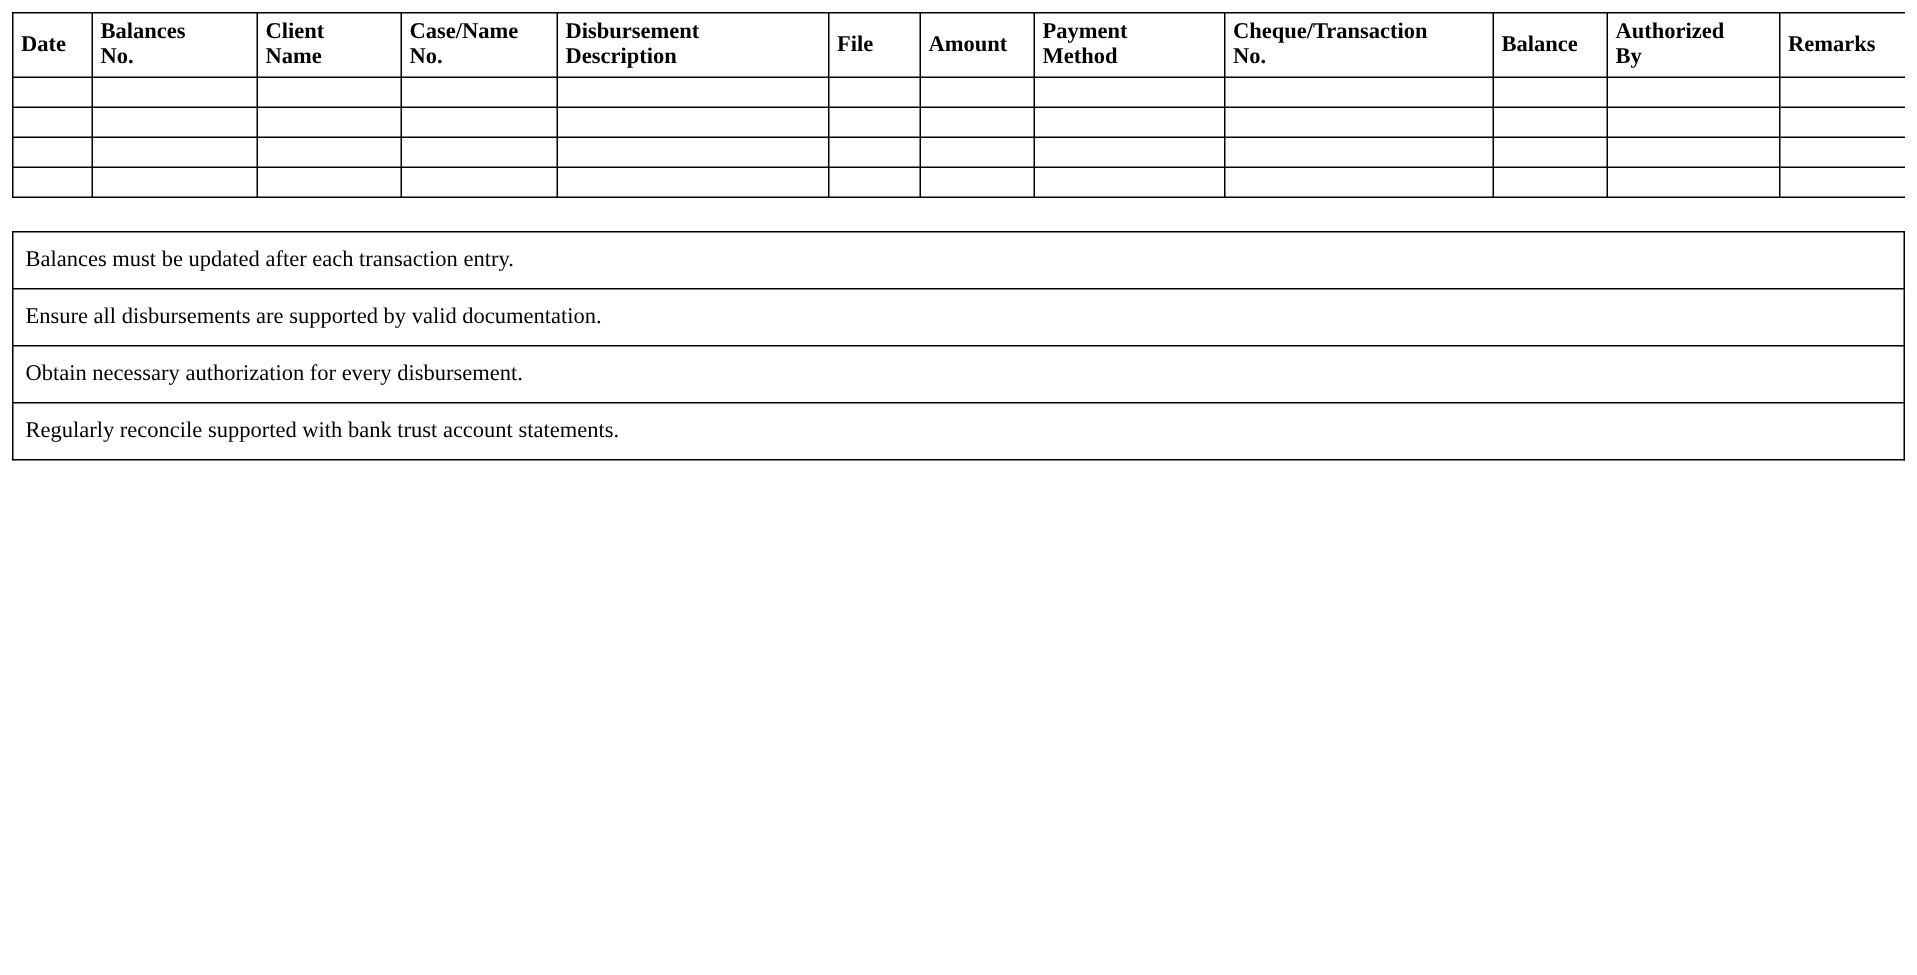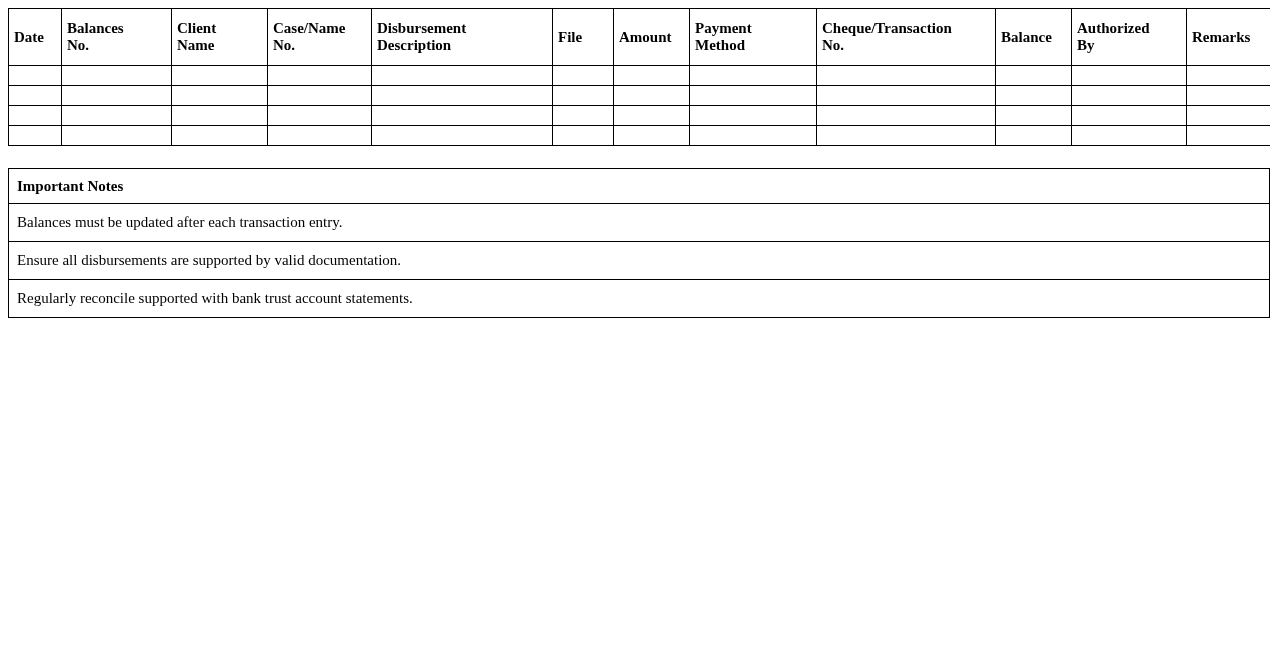--- a/index.html
+++ b/index.html
@@ -19,21 +19,21 @@
     table-layout: fixed;
     width: 1262px;
     background: #ffffff;
   }
   th, td {
     border: 1px solid #000000;
     overflow: hidden;
   }
 
   
-  .register thead tr { height: 57px; }
+  .register thead tr { height: 43px; }
   .register th {
     font-weight: bold;
     font-size: 15px;
     line-height: 17px;
     text-align: left;
     vertical-align: middle;
     padding: 2px 4px 2px 5px;
     white-space: pre-line;
   }
   .register tbody tr { height: 20px; }
@@ -147,26 +147,26 @@
         <td></td>
         <td></td>
         <td></td>
         <td></td>
       </tr>
     </tbody>
 </table>
 
 <table class="notes">
   <tbody>
-    <tr class="notes-title-row">
-      <td>Important Notes</td>
-    </tr>
     <tr class="note-row">
       <td>Balances must be updated after each transaction entry.</td>
     </tr>
     <tr class="note-row">
       <td>Ensure all disbursements are supported by valid documentation.</td>
+    </tr>
+    <tr class="note-row">
+      <td>Obtain necessary authorization for every disbursement.</td>
     </tr>
     <tr class="note-row">
       <td>Regularly reconcile supported with bank trust account statements.</td>
     </tr>
   </tbody>
 </table>
 
 </body></html>

